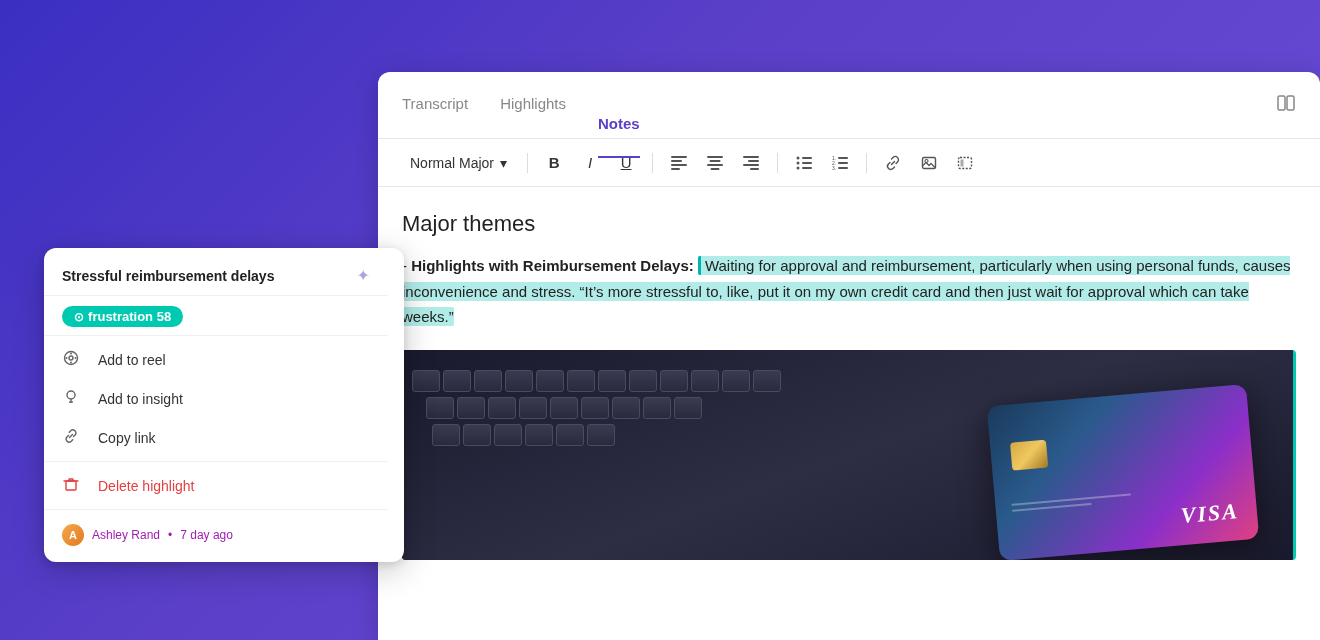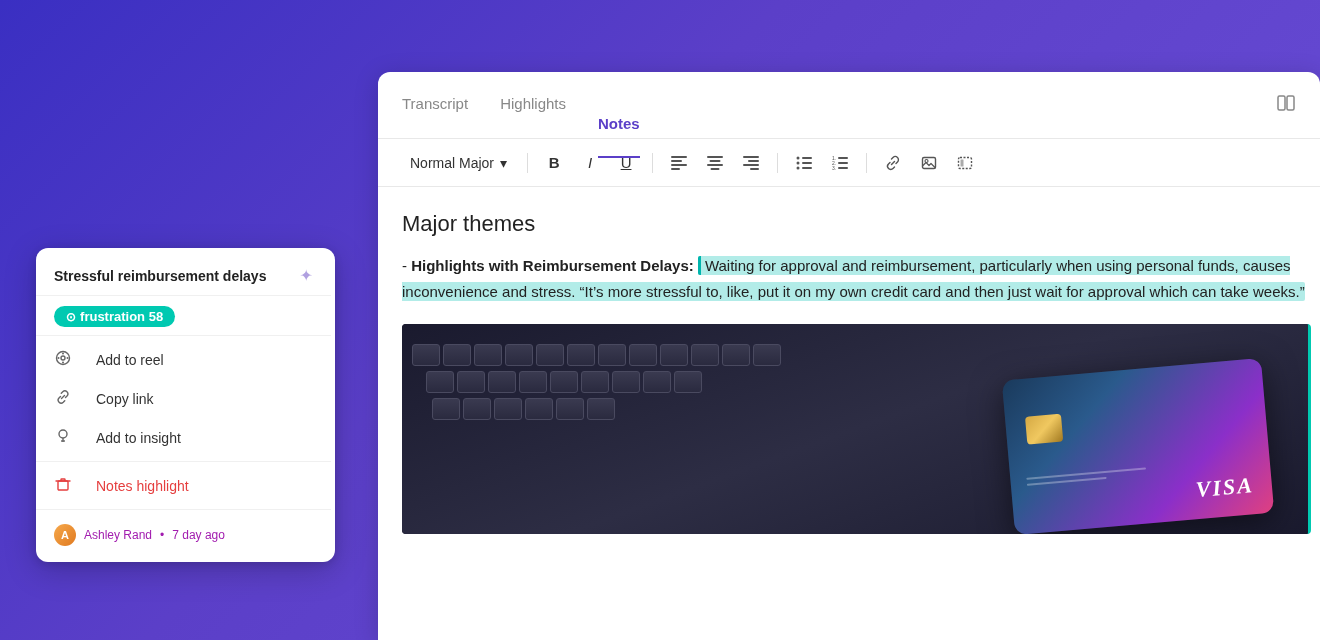--- a/index.html
+++ b/index.html
@@ -103,21 +103,21 @@
       border: none;
       background: none;
     }
     .toolbar-btn.bold { font-weight: 700; }
     .toolbar-btn.italic { font-style: italic; }
     .toolbar-btn.underline { text-decoration: underline; }
 
     
     .content-area {
       flex: 1;
-      padding: 24px 9px 0 24px;
+      padding: 24px 24px 0 24px;
       overflow-y: auto;
     }
     .content-heading {
       font-size: 22px;
       font-weight: 400;
       color: #222;
       margin-bottom: 16px;
     }
     .content-paragraph {
       font-size: 15px;
@@ -195,27 +195,27 @@
     }
     .card-line {
       height: 2px;
       background: rgba(255,255,255,0.3);
       border-radius: 1px;
     }
 
     
     .popup-card {
       position: absolute;
-      left: 36px;
+      left: 44px;
       top: 248px;
-      width: 299px;
+      width: 360px;
       background: #fff;
       border-radius: 12px;
       box-shadow: 0 8px 32px rgba(0,0,0,0.22), 0 2px 8px rgba(0,0,0,0.12);
-      padding: 18px 4px 14px 0;
+      padding: 18px 16px 14px 0;
       z-index: 100;
     }
     .popup-title-row {
       display: flex;
       align-items: center;
       gap: 8px;
       padding: 0 18px 10px 18px;
       border-bottom: 1px solid #f0f0f0;
     }
     .popup-title {
@@ -241,21 +241,21 @@
       font-size: 13px;
       font-weight: 600;
       gap: 4px;
     }
     .tag-badge .tag-icon {
       font-size: 12px;
     }
     .popup-menu-item {
       display: flex;
       align-items: center;
-      gap: 24px;
+      gap: 18px;
       padding: 10px 18px;
       cursor: pointer;
       font-size: 14px;
       color: #333;
     }
     .popup-menu-item .item-icon {
       width: 18px;
       text-align: center;
       color: #666;
       font-size: 15px;
@@ -322,51 +322,51 @@
         <circle cx="3.5" cy="8" r="1" fill="#666"></circle>
         <circle cx="12.5" cy="8" r="1" fill="#666"></circle>
       </svg>
     </span>
     <span>Add to reel</span>
   </div>
 
   <div class="popup-menu-item">
     <span class="item-icon">
       <svg width="16" height="16" viewBox="0 0 16 16" fill="none">
+        <circle cx="8" cy="6" r="4" stroke="#666" stroke-width="1.4"></circle>
+        <line x1="8" y1="10" x2="8" y2="14" stroke="#666" stroke-width="1.4"></line>
+        <line x1="6" y1="13" x2="10" y2="13" stroke="#666" stroke-width="1.4"></line>
+      </svg>
+    </span>
+    <span>Add to insight</span>
+  </div>
+
+  <div class="popup-menu-item">
+    <span class="item-icon">
+      <svg width="16" height="16" viewBox="0 0 16 16" fill="none">
         <path d="M6.5 9.5L9.5 6.5" stroke="#666" stroke-width="1.4" stroke-linecap="round"></path>
         <path d="M5.5 7.5L4 9a3 3 0 004.24 4.24l1.5-1.5" stroke="#666" stroke-width="1.4" stroke-linecap="round"></path>
         <path d="M10.5 8.5L12 7a3 3 0 00-4.24-4.24L6.26 4.26" stroke="#666" stroke-width="1.4" stroke-linecap="round"></path>
       </svg>
     </span>
     <span>Copy link</span>
   </div>
 
-  <div class="popup-menu-item">
-    <span class="item-icon">
-      <svg width="16" height="16" viewBox="0 0 16 16" fill="none">
-        <circle cx="8" cy="6" r="4" stroke="#666" stroke-width="1.4"></circle>
-        <line x1="8" y1="10" x2="8" y2="14" stroke="#666" stroke-width="1.4"></line>
-        <line x1="6" y1="13" x2="10" y2="13" stroke="#666" stroke-width="1.4"></line>
-      </svg>
-    </span>
-    <span>Add to insight</span>
-  </div>
-
 
   <div class="popup-divider"></div>
 
   <div class="popup-menu-item delete">
     <span class="item-icon">
       <svg width="16" height="16" viewBox="0 0 16 16" fill="none">
         <rect x="3" y="5" width="10" height="9" rx="1" stroke="#e53e3e" stroke-width="1.4"></rect>
         <path d="M1 5h14" stroke="#e53e3e" stroke-width="1.4" stroke-linecap="round"></path>
         <path d="M6 5V3.5a.5.5 0 01.5-.5h3a.5.5 0 01.5.5V5" stroke="#e53e3e" stroke-width="1.4"></path>
       </svg>
     </span>
-    <span>Notes highlight</span>
+    <span>Delete highlight</span>
   </div>
 
   <div class="popup-divider"></div>
 
   <div class="popup-footer">
     <div class="avatar">A</div>
     <span class="footer-text">Ashley Rand</span>
     <span class="footer-text">•</span>
     <span class="footer-text">7 day ago</span>
   </div>

